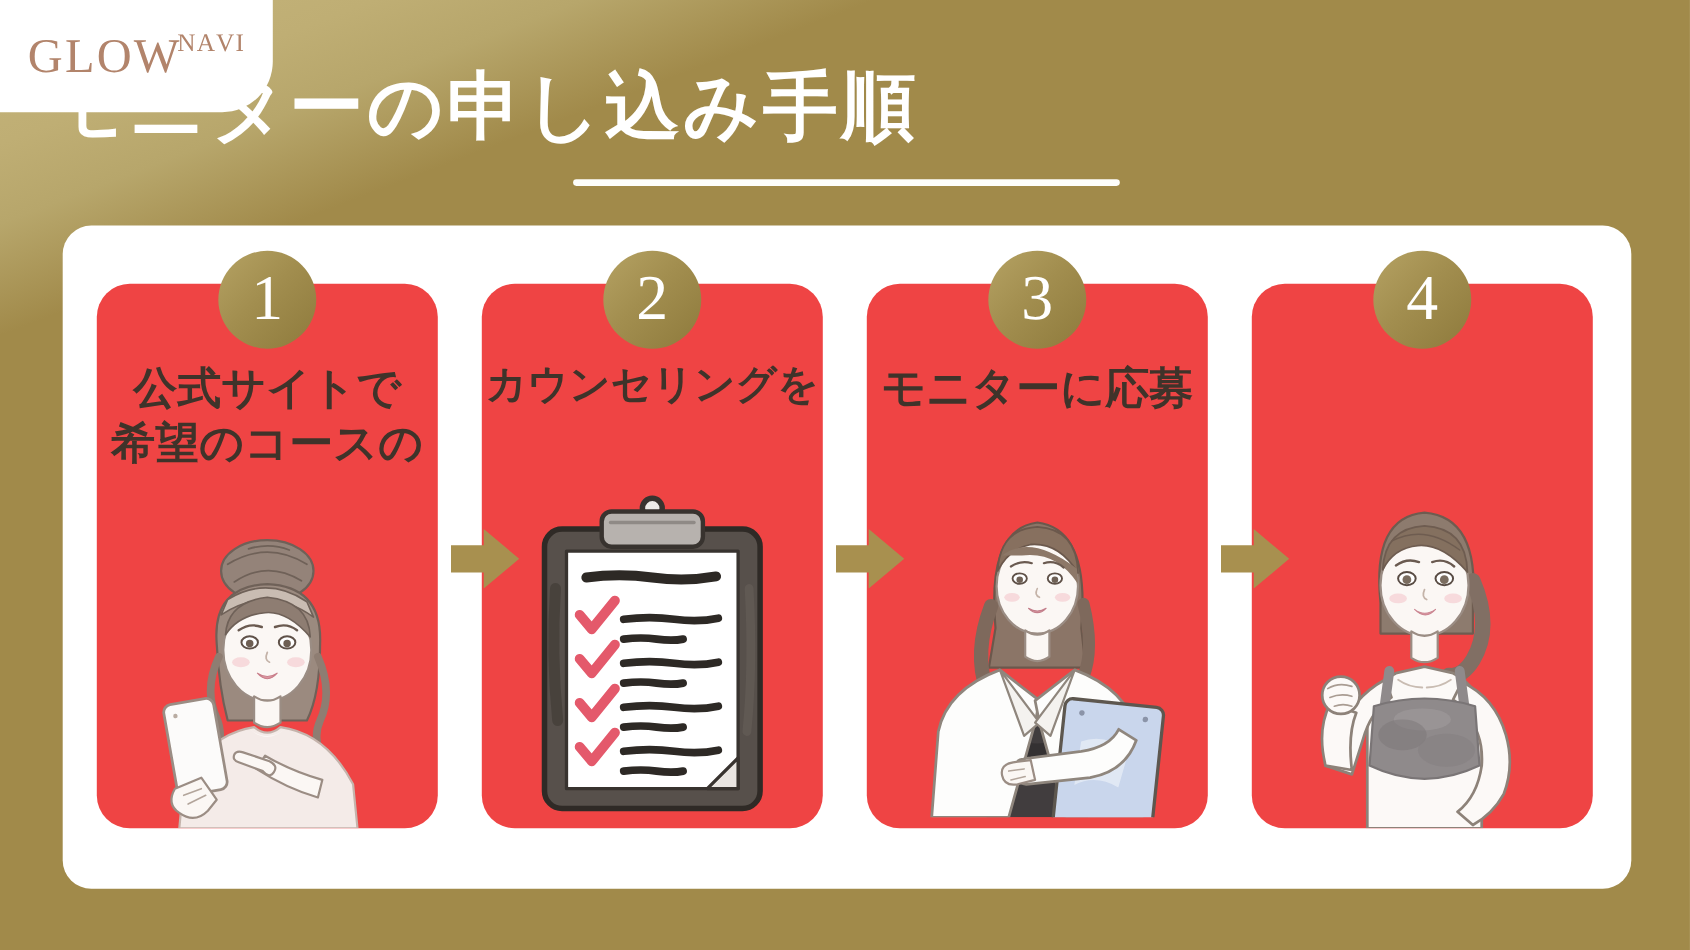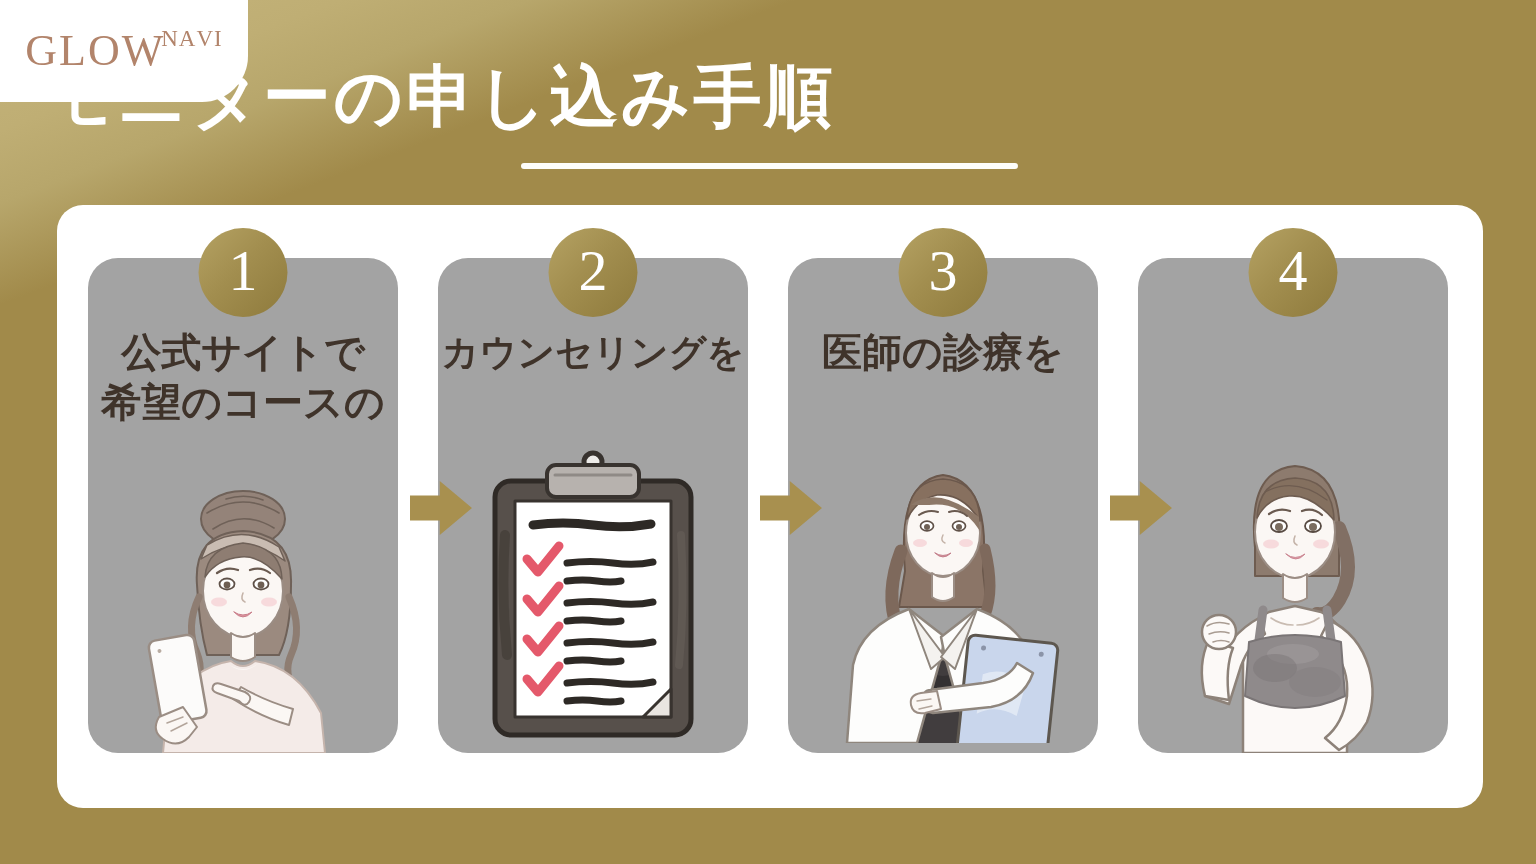--- a/index.html
+++ b/index.html
@@ -20,29 +20,29 @@
   .page-title{position:absolute;left:0;top:52px;width:100%;text-align:left;color:#ffffff;
     font-size:68px;font-weight:600;letter-spacing:3px;padding-left:45px;}
   .title-underline{position:absolute;left:521px;top:163px;width:497px;height:6px;
     background:#fdfdfa;border-radius:3px;}
   
   .panel{position:absolute;left:57px;top:205px;width:1426px;height:603px;background:#ffffff;
     border-radius:26px;}
   
   .card{position:absolute;top:53px;width:310px;height:495px;}
   .card-1{left:31px;}.card-2{left:381px;}.card-3{left:731px;}.card-4{left:1081px;}
-  .card-body{position:absolute;inset:0;background:#a3a3a3;border-radius:30px;overflow:hidden;padding-left:19px;}
+  .card-body{position:absolute;inset:0;background:#ef4444;border-radius:30px;overflow:hidden;padding-left:19px;}
   .step-circle{position:absolute;top:-30px;left:50%;transform:translateX(-50%);
     width:89px;height:89px;border-radius:50%;z-index:3;
     background:linear-gradient(135deg,#b5a263 0%,#a28e4f 45%,#8e7a3c 100%);
     display:flex;align-items:center;justify-content:center;}
   .step-number{color:#ffffff;font-size:58px;line-height:1;margin-top:-4px;font-weight:500;}
   .step-title{position:absolute;top:70px;left:0;width:100%;text-align:center;color:#3f332a;
     font-size:40px;font-weight:600;line-height:50px;letter-spacing:0;}
-  .card-2 .step-title{font-size:37px;}
+  .card-2 .step-title{font-size:37px;font-family:Liberation Mono, monospace;}
   .illo{position:absolute;left:50%;transform:translateX(-50%);}
   .illo-1{bottom:0;}.illo-2{bottom:8px;}.illo-3{bottom:10px;}.illo-4{bottom:0;}
   
   .arrow{position:absolute;width:62px;height:54px;background:#a8904f;z-index:4;
     clip-path:polygon(0 27%,48% 27%,48% 0,100% 50%,48% 100%,48% 73%,0 73%);}
   .arrow-1{left:353px;top:276px;}.arrow-2{left:703px;top:276px;}.arrow-3{left:1053px;top:276px;}
 </style>
 </head>
 <body>
 
@@ -141,21 +141,21 @@
         </svg>
       </div>
       <div class="step-circle">
         <span class="step-number">2</span>
       </div>
     </div>
 
     <div class="card card-3">
       <div class="card-body">
         <div class="step-title">
-          <div>医師の診療を</div>
+          <div>モニターに応募</div>
         </div>
         <svg class="illo illo-3" width="260" height="312" viewBox="0 0 260 312">
           <g stroke-linecap="round" stroke-linejoin="round">
             <path d="M92 140 Q84 50 130 44 Q178 50 170 140 L174 176 L86 176 Z" fill="#8b7567" stroke="#6b584c" stroke-width="2"></path>
             <path d="M88 120 q-16 42 -4 76 q6 16 16 22" fill="none" stroke="#7e695c" stroke-width="13"></path>
             <path d="M172 118 q10 40 0 66" fill="none" stroke="#7e695c" stroke-width="11"></path>
             <ellipse cx="130" cy="102" rx="37" ry="43" fill="#fbf7f4" stroke="#9b8d84" stroke-width="2"></ellipse>
             <path d="M94 88 Q96 50 130 48 Q166 50 167 90 Q150 62 124 64 Q104 68 94 88 Z" fill="#87705f" stroke="#6b584c" stroke-width="1.6"></path>
             <path d="M98 74 Q124 54 166 86 L167 100 Q148 70 116 74 Z" fill="#8d7868"></path>
             <path d="M119 142 L119 166 Q130 174 141 166 L141 142 Q130 150 119 142 Z" fill="#fbf7f4" stroke="#9b8d84" stroke-width="2"></path>

